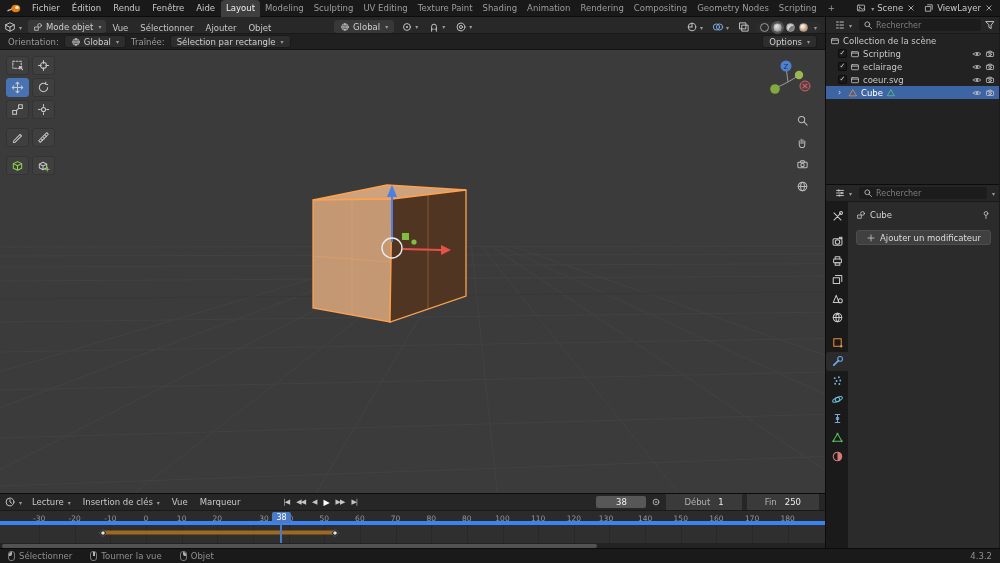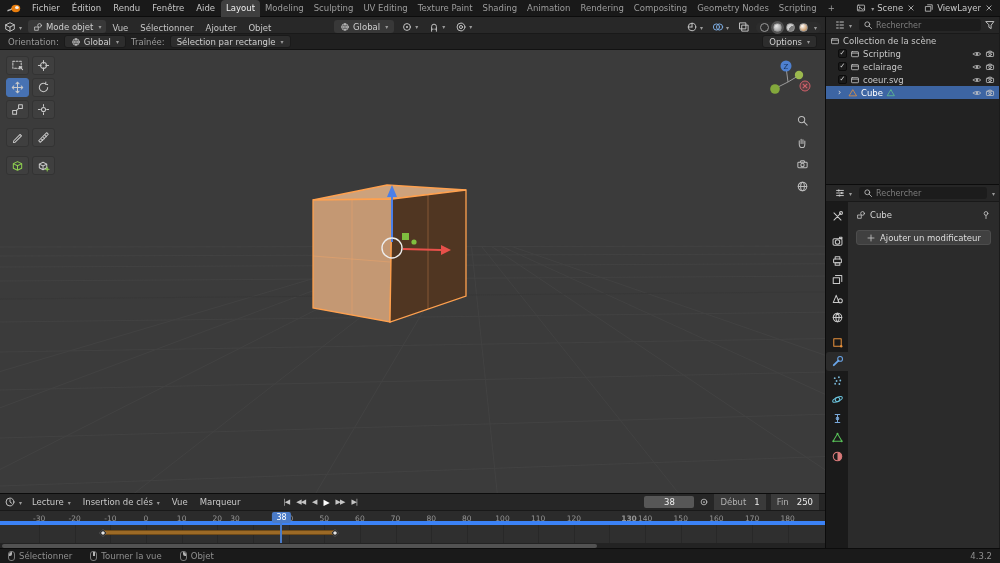--- a/index.html
+++ b/index.html
@@ -69,21 +69,21 @@
   .sidebtn .ig *{stroke:#bdbdbd;}
 
   
   .timeline{height:55px;display:flex;flex-direction:column;border-top:1px solid #0c0c0c;}
   .tl-header{height:17px;background:#262626;display:flex;align-items:center;border-bottom:1px solid #191919;}
   .transport{margin-left:34px;display:flex;gap:1px;align-items:center;}
   .tbtn{padding:0 3px;color:#c5c5c5;font-size:7px;letter-spacing:-1px;}
   .tbtn.play{color:#fff;font-size:8px;}
   .tl-fields{display:flex;align-items:center;gap:5px;margin-left:auto;padding-right:6px;}
   .frame-field{width:50px;height:12px;background:#575757;border-radius:2px;color:#f2f2f2;text-align:center;line-height:12px;font-size:8.5px;}
-  .se-field{height:16px;background:#3a3a3a;border-radius:0;display:flex;gap:8px;padding:0 6px;align-items:center;}
+  .se-field{height:16px;background:#3a3a3a;border-radius:0;display:flex;gap:8px;padding:0 18px;align-items:center;}
   .se-field .lab{color:#b0b0b0;}
   .se-field .val{color:#eee;}
   .tl-body{position:relative;flex:1;}
   .tl-ruler{height:14px;background:#2b2b2b;position:relative;border-bottom:4px solid #3b82f6;overflow:hidden;}
   .tick{position:absolute;top:3px;transform:translateX(-50%);color:#969696;font-size:7.5px;}
   .tl-tracks{height:18px;background:#2f2f2f;position:relative;overflow:hidden;}
   .vline{position:absolute;top:0;bottom:0;width:1px;background:#282828;}
   .range-bar{position:absolute;top:5px;height:5px;background:#9c6a26;border:1px solid #6e4a18;border-radius:2px;}
   .kf{position:absolute;width:5px;height:5px;background:#e5e5e5;border:1px solid #222;top:8px;transform:translate(-50%,-50%) rotate(45deg);}
   .tl-scroll{height:6px;background:#232323;position:relative;}
@@ -529,31 +529,31 @@
           </div>
         </div>
         <div class="tl-body">
           <div class="tl-ruler" id="tl-ruler">
               <span class="tick" style="left: 39.05px;">-30</span>
               <span class="tick" style="left: 74.7px;">-20</span>
               <span class="tick" style="left: 110.35px;">-10</span>
               <span class="tick" style="left: 146px;">0</span>
               <span class="tick" style="left: 181.65px;">10</span>
               <span class="tick" style="left: 217.3px;">20</span>
-              <span class="tick" style="left: 235px;">30</span>
+              <span class="tick" style="left: 264px;">30</span>
               <span class="tick" style="left: 288.6px;">40</span>
               <span class="tick" style="left: 324.25px;">50</span>
               <span class="tick" style="left: 359.9px;">60</span>
               <span class="tick" style="left: 395.55px;">70</span>
               <span class="tick" style="left: 431.2px;">80</span>
               <span class="tick" style="left: 466.85px;">80</span>
               <span class="tick" style="left: 502.5px;">100</span>
               <span class="tick" style="left: 538.15px;">110</span>
               <span class="tick" style="left: 573.8px;">120</span>
-              <span class="tick" style="left: 629px; font-weight: bold;">130</span>
+              <span class="tick" style="left: 606px;">130</span>
               <span class="tick" style="left: 645.1px;">140</span>
               <span class="tick" style="left: 680.75px;">150</span>
               <span class="tick" style="left: 716.4px;">160</span>
               <span class="tick" style="left: 752.05px;">170</span>
               <span class="tick" style="left: 787.7px;">180</span>
             </div>
           <div class="tl-tracks" id="tl-tracks">
               <span class="vline" style="left: 39.05px;"></span>
               <span class="vline" style="left: 74.7px;"></span>
               <span class="vline" style="left: 110.35px;"></span>

